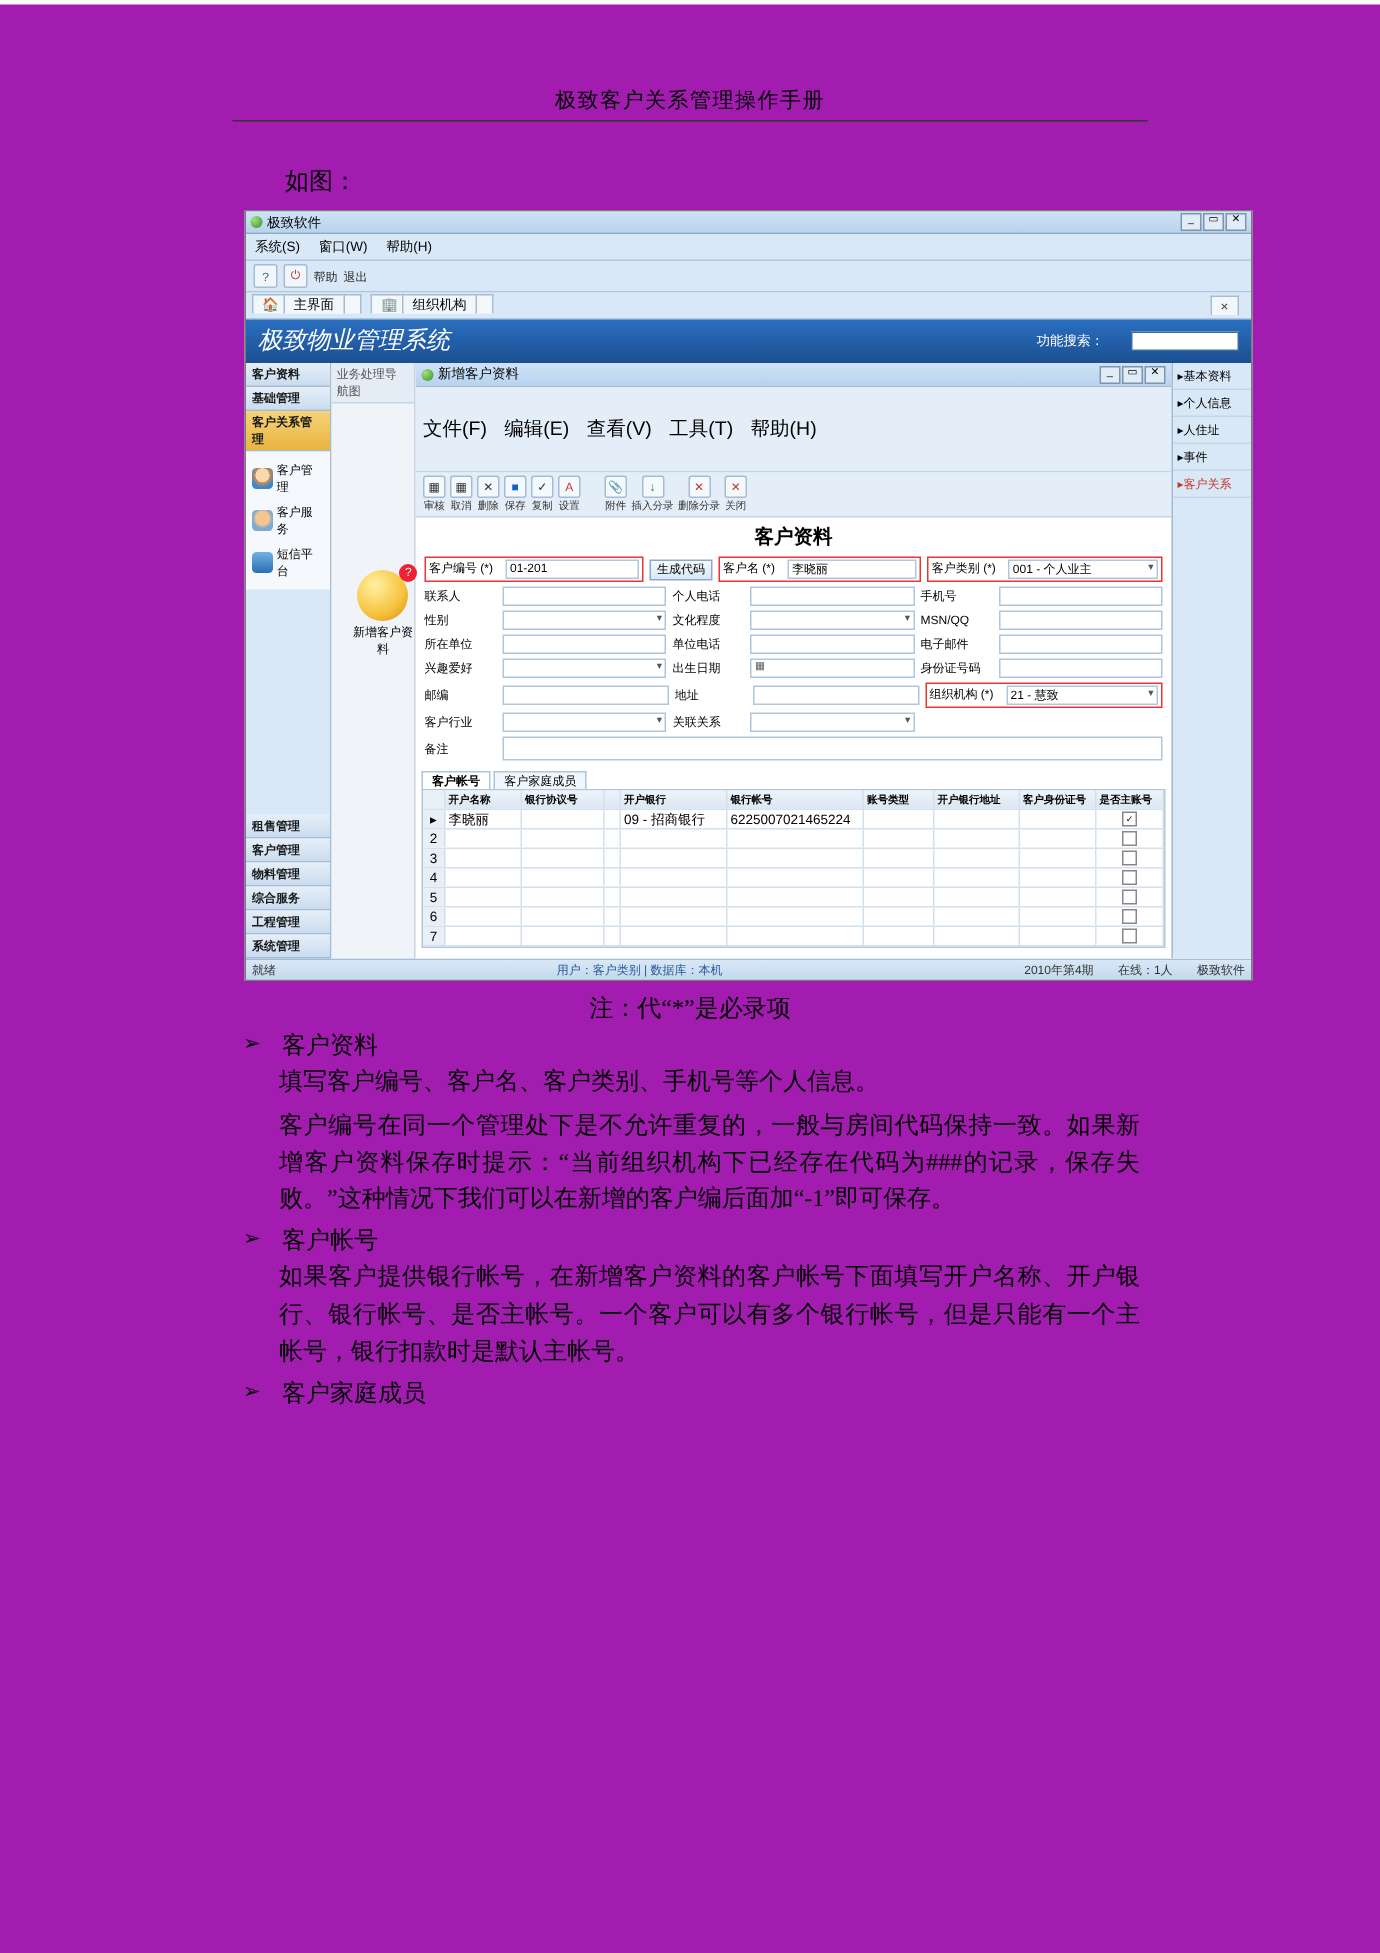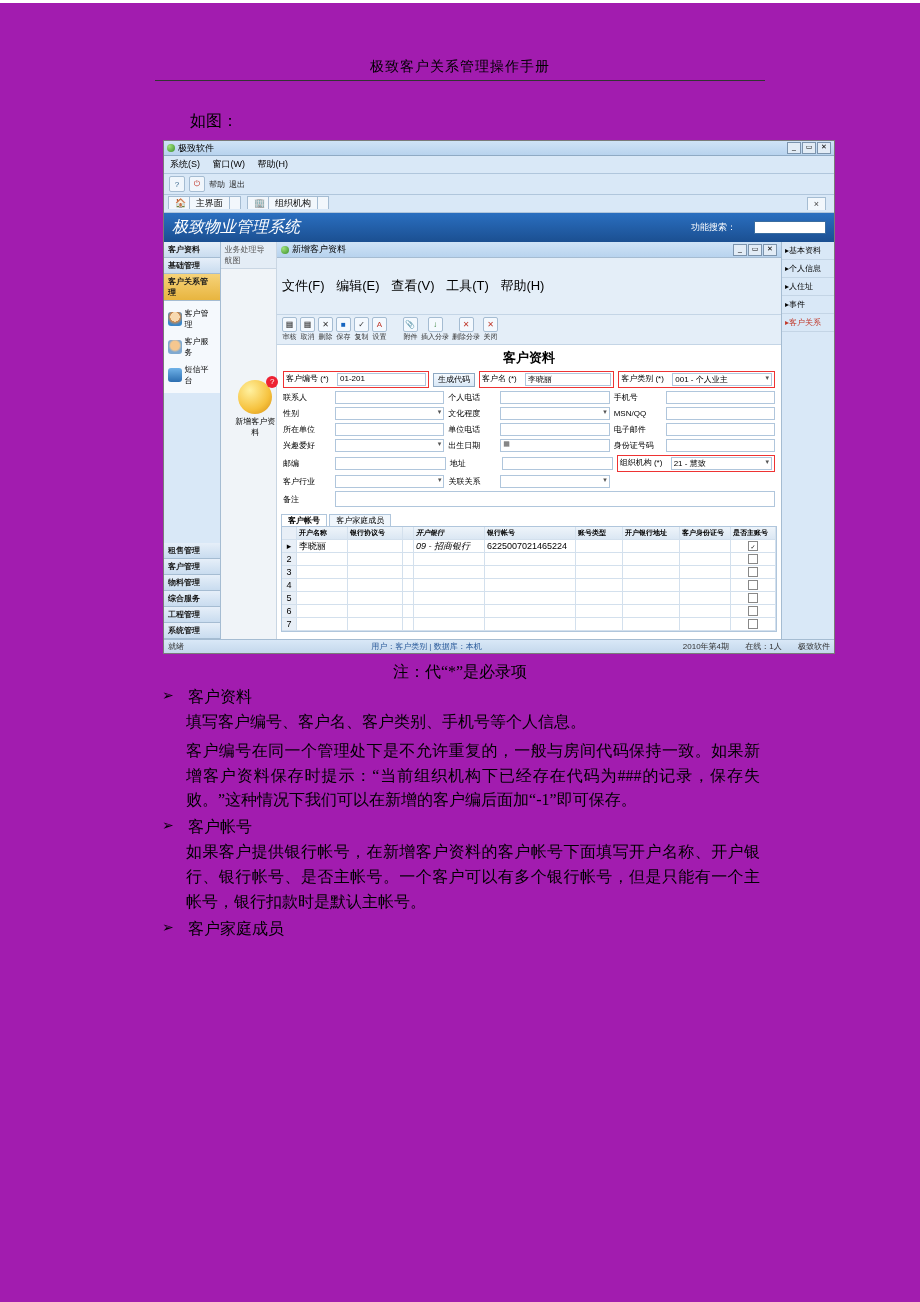--- a/index.html
+++ b/index.html
@@ -65,21 +65,21 @@
   .remark-inp { flex:1; height:14px; border:1px solid #b0c6dc; background:#fff; }
   .subtabs { margin:3px 4px 0; font-size:8px; }
   .subtabs span { border:1px solid #b0c6dc; border-bottom:none; padding:1px 6px; background:#f0f6fc; }
   .subtabs span.on { background:#fff; font-weight:bold; }
   .grid { margin:0 4px 2px; border:1px solid #b0c6dc; }
   .grid-row { display:flex; border-bottom:1px solid #d3e0ed; height:12px; }
   .grid-hd { background:linear-gradient(#eef4fa,#dbe7f3); font-size:7px; font-weight:bold; }
   .gc { border-right:1px solid #d3e0ed; padding:0 2px; overflow:hidden; white-space:nowrap; display:flex; align-items:center; }
   .gc.sel { width:10px; background:#e8eff7; justify-content:center; }
   .gc.c1 { width:46px; } .gc.c2 { width:50px; } .gc.c3 { width:6px; }
-  .gc.c4 { width:66px;font-style:italic; } .gc.c5 { width:86px; } .gc.c6 { width:42px; }
+  .gc.c4 { width:66px; } .gc.c5 { width:86px; } .gc.c6 { width:42px; }
   .gc.c7 { width:52px; } .gc.c8 { width:46px; } .gc.c9 { width:40px; }
   .gc .cb { width:8px; height:8px; border:1px solid #888; margin:0 auto; display:flex; align-items:center; justify-content:center; font-size:6px; }
   .rightnav { width:52px; background:#d9e8f7; border-left:1px solid #a5bcd2; font-size:8px; }
   .rightnav .r-item { padding:3px 3px; border-bottom:1px solid #c4d5e6; white-space:nowrap; overflow:hidden; }
   .rightnav .r-item.red { color:#c0392b; }
   .statusbar { background:linear-gradient(#d9e8f7,#c4d8ec); border-top:1px solid #a5bcd2; font-size:8px; padding:1px 4px; display:flex; justify-content:space-between; color:#333; }
   .statusbar .mid { color:#2a5a9a; }
   .statusbar .right span { margin-left:14px; }
 
   

